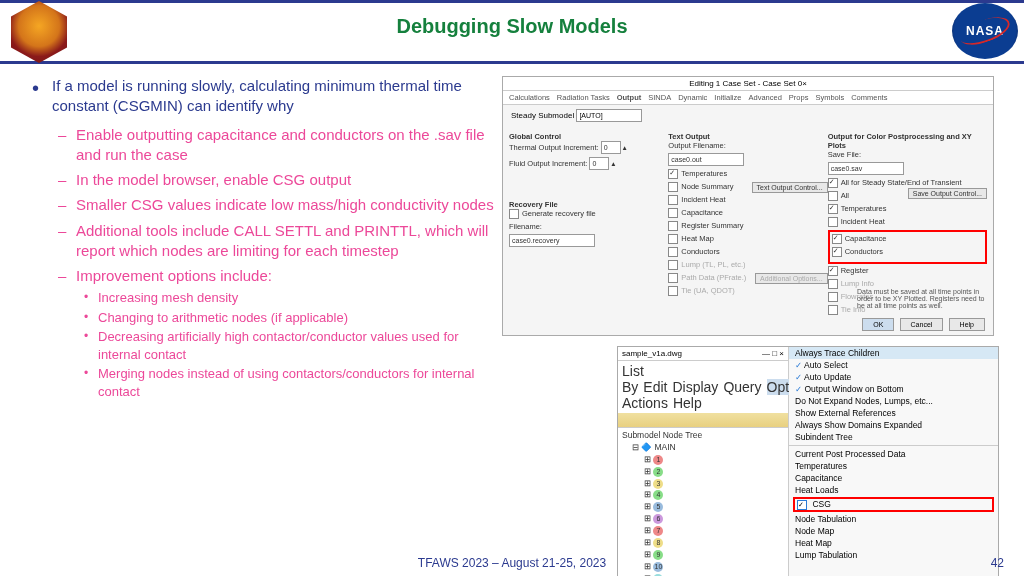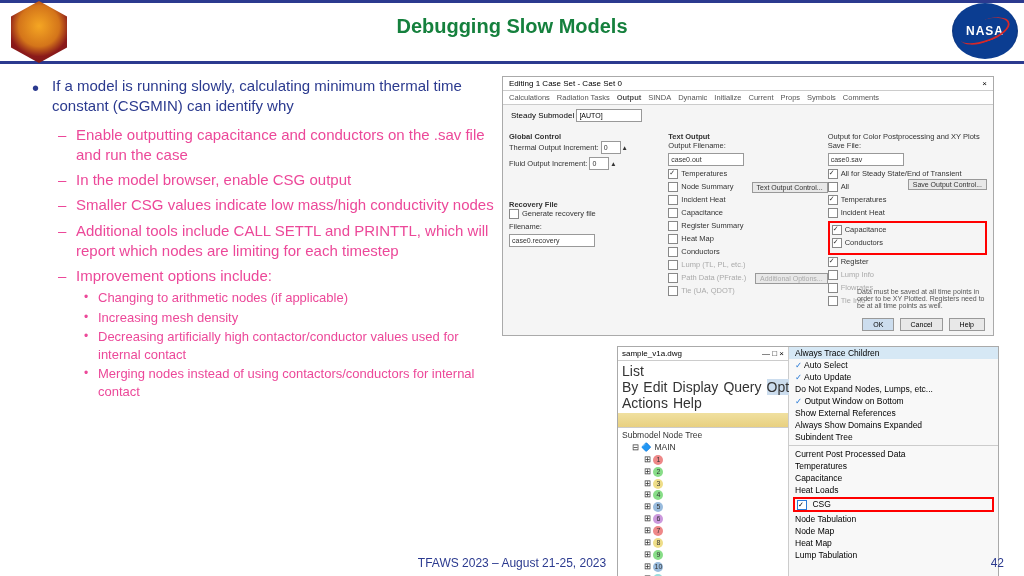--- a/index.html
+++ b/index.html
@@ -13,21 +13,21 @@
 .main-bullet{color:#2b3a8f;font-size:15px;margin-bottom:8px;position:relative;padding-left:24px}
 .main-bullet::before{content:"•";position:absolute;left:4px;top:-1px;font-size:20px}
 ul.sub{list-style:none;padding-left:48px;margin:4px 0}
 ul.sub>li{position:relative;margin-bottom:5px;color:#ec4899;font-size:15px}
 ul.sub>li::before{content:"–";position:absolute;left:-18px}
 ul.sub2{list-style:none;padding-left:22px;margin:3px 0}
 ul.sub2>li{position:relative;margin-bottom:2px;font-size:13px}
 ul.sub2>li::before{content:"•";position:absolute;left:-14px;font-size:12px}
 .right{flex:1;position:relative;margin-left:4px}
 .dialog1{width:490px;height:258px;border:1px solid #aaa;background:#f5f5f5;font-size:8px;position:relative}
-.d1-title{background:#fff;padding:2px 6px;border-bottom:1px solid #ccc;display:flex;justify-content:space-between}
+.d1-title{background:#fff;padding:2px 6px;border-bottom:1px solid #ccc;display:flex;justify-content:center}
 .d1-tabs{background:#fff;padding:2px 6px;border-bottom:1px solid #ccc;font-size:7.5px;color:#555}
 .d1-tabs span{margin-right:7px}
 .d1-body{display:flex;padding:6px;gap:0}
 .d1-col{flex:1;font-size:7.5px;color:#333}
 .d1-col .row{margin-bottom:3px}
 .cb{display:inline-block;width:8px;height:8px;border:1px solid #888;background:#fff;margin-right:3px;vertical-align:middle}
 .cb.ck::after{content:"✓";font-size:7px;position:relative;top:-2px;left:0px}
 .inp{display:inline-block;border:1px solid #999;background:#fff;padding:0 2px;height:11px;line-height:11px;font-size:7px}
 .btn{display:inline-block;border:1px solid #999;background:#e8e8e8;padding:1px 4px;font-size:7px}
 .redbox{border:2px solid red;padding:2px;margin-bottom:2px}
@@ -67,37 +67,37 @@
   <div class="left">
     <div class="main-bullet">If a model is running slowly, calculating minimum thermal time constant (CSGMIN) can identify why</div>
     <ul class="sub">
       <li>Enable outputting capacitance and conductors on the .sav file and run the case</li>
       <li>In the model browser, enable CSG output</li>
       <li>Smaller CSG values indicate low mass/high conductivity nodes</li>
       <li>Additional tools include CALL SETTL and PRINTTL, which will report which nodes are limiting for each timestep</li>
       <li>
         <span>Improvement options include:</span>
         <ul class="sub2">
+          <li>Increasing mesh density</li>
           <li>Changing to arithmetic nodes (if applicable)</li>
-          <li>Increasing mesh density</li>
           <li>Decreasing artificially high contactor/conductor values used for internal contact</li>
           <li>Merging nodes instead of using contactors/conductors for internal contact</li>
         </ul>
       </li>
     </ul>
   </div>
 
   <div class="right">
     <div class="dialog1">
       <div class="d1-title">
         <span>Editing 1 Case Set - Case Set 0</span>
         <span>×</span>
       </div>
       <div class="d1-tabs">
-        <span>Calculations</span><span>Radiation Tasks</span><span style="font-weight:bold">Output</span><span>SINDA</span><span>Dynamic</span><span>Initialize</span><span>Current</span><span>Props</span><span>Symbols</span><span>Comments</span>
+        <span>Calculations</span><span>Radiation Tasks</span><span style="font-weight:bold">Output</span><span>SINDA</span><span>Dynamic</span><span>Initialize</span><span>Advanced</span><span>Props</span><span>Symbols</span><span>Comments</span>
       </div>
       <div style="padding:4px 8px">
         <span>Steady Submodel</span>
         <span class="inp" style="width:60px">[AUTO]</span>
       </div>
       <div class="d1-body">
         <div class="d1-col">
           <div style="font-weight:bold">Global Control</div>
           <div class="row"><span>Thermal Output Increment:</span> <span class="inp" style="width:14px">0</span> ▴</div>
           <div class="row"><span>Fluid Output Increment:</span> <span class="inp" style="width:14px">0</span> ▴</div>
@@ -115,21 +115,21 @@
           <div class="row"><span class="cb"></span><span>Incident Heat</span></div>
           <div class="row"><span class="cb"></span><span>Capacitance</span></div>
           <div class="row"><span class="cb"></span><span>Register Summary</span></div>
           <div class="row"><span class="cb"></span><span>Heat Map</span></div>
           <div class="row"><span class="cb"></span><span>Conductors</span></div>
           <div class="row" style="color:#aaa"><span class="cb"></span><span>Lump (TL, PL, etc.)</span></div>
           <div class="row" style="color:#aaa"><span class="cb"></span><span>Path Data (PFrate.)</span> <span class="btn" style="float:right">Additional Options...</span></div>
           <div class="row" style="color:#aaa"><span class="cb"></span><span>Tie (UA, QDOT)</span></div>
         </div>
         <div class="d1-col">
-          <div style="font-weight:normal">Output for Color Postprocessing and XY Plots</div>
+          <div style="font-weight:bold">Output for Color Postprocessing and XY Plots</div>
           <div class="row"><span>Save File:</span></div>
           <div class="row"><span class="inp" style="width:70px">case0.sav</span></div>
           <div class="row"><span class="cb ck"></span><span>All for Steady State/End of Transient</span> <span class="btn" style="float:right">Save Output Control...</span></div>
           <div class="row"><span class="cb"></span><span>All</span></div>
           <div class="row"><span class="cb ck"></span><span>Temperatures</span></div>
           <div class="row"><span class="cb"></span><span>Incident Heat</span></div>
           <div class="redbox">
             <div class="row"><span class="cb ck"></span><span>Capacitance</span></div>
             <div class="row"><span class="cb ck"></span><span>Conductors</span></div>
           </div>
@@ -175,22 +175,22 @@
             <div>⊞ <span class="num c-pur">12</span></div>
             <div>⊞ <span class="num c-gry">13</span></div>
 
           </div>
         </div>
       </div>
       <div class="d2-right">
         <div class="hdr">Always Trace Children</div>
         <div class="item ck">Auto Select</div>
         <div class="item ck">Auto Update</div>
+        <div class="item ck">Output Window on Bottom</div>
         <div class="item">Do Not Expand Nodes, Lumps, etc...</div>
-        <div class="item ck">Output Window on Bottom</div>
         <div class="item">Show External References</div>
         <div class="item">Always Show Domains Expanded</div>
         <div class="item">Subindent Tree</div>
         <div style="border-top:1px solid #ccc;margin:2px 0"></div>
         <div class="item">Current Post Processed Data</div>
         <div class="item">Temperatures</div>
         <div class="item">Capacitance</div>
         <div class="item">Heat Loads</div>
         <div class="hl"><span class="cb ck" style="border-color:#2b7bd6"></span> <span>CSG</span></div>
         <div class="item">Node Tabulation</div>

